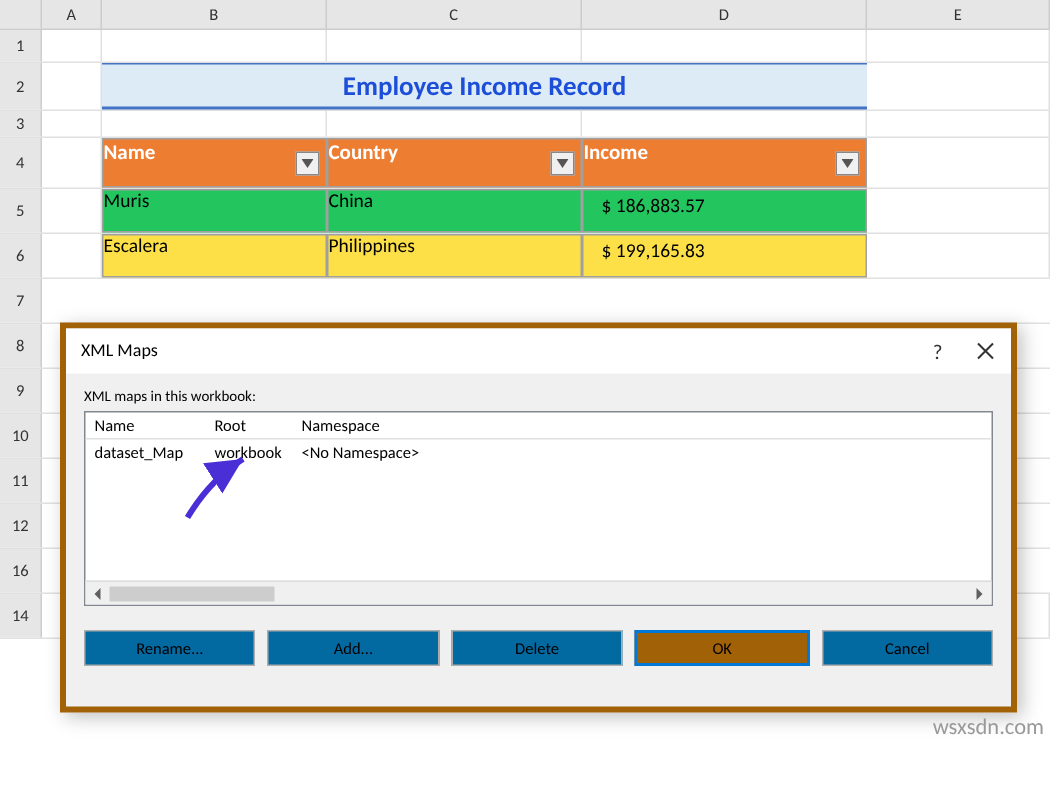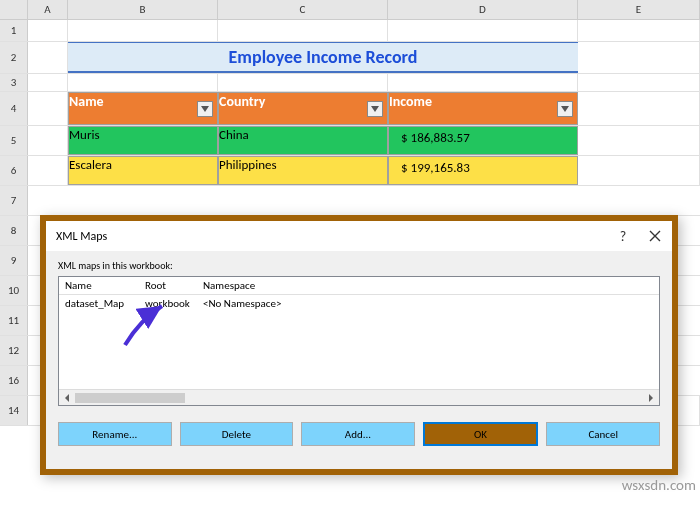--- a/index.html
+++ b/index.html
@@ -30,39 +30,39 @@
 .title-merge { width: 510px; background: #ddebf7; border-top: 1px solid #4472c4; border-bottom: 2px solid #4472c4; display: flex; align-items: center; justify-content: center; font-size: 18px; font-weight: bold; color: #1d4ed8; }
 
 .th { background: #ed7d31; color: #fff; font-weight: bold; font-size: 14px; justify-content: center; position: relative; border: 1px solid #a0a0a0; }
 .th .dd { position: absolute; right: 4px; top: 50%; transform: translateY(-50%); width: 16px; height: 16px; background: #f0f0f0; border: 1px solid #888; display: flex; align-items: center; justify-content: center; }
 .th .dd svg { width: 8px; height: 6px; }
 
 .td { background: #fde047; border: 1px solid #a0a0a0; font-size: 13px; justify-content: center; }
 .td-even { background: #22c55e; }
 .td-income { justify-content: space-between; padding: 3px 12px; }
 
-.dialog { position: absolute; left: 40px; top: 215px; width: 638px; height: 260px; background: #f0f0f0; border: 6px solid #a16207; box-shadow: 3px 3px 12px rgba(0,0,0,0.25); }
+.dialog { position: absolute; left: 40px; top: 215px; width: 638px; height: 260px; background: #f0f0f0; border: 4px solid #a16207; box-shadow: 3px 3px 12px rgba(0,0,0,0.25); }
 .dlg-title { display: flex; align-items: center; justify-content: space-between; padding: 8px 10px; font-size: 12px; background: #fff; }
 .dlg-title .right { display: flex; gap: 18px; align-items: center; }
 .dlg-close, .dlg-help { width: 14px; height: 14px; display: flex; align-items: center; justify-content: center; color: #333; font-size: 14px; cursor: pointer; }
 .dlg-body { padding: 8px 12px; }
 .dlg-label { font-size: 10px; margin-bottom: 4px; }
 .listbox { background: #fff; border: 1px solid #828790; height: 130px; position: relative; }
 .list-head { display: flex; border-bottom: 1px solid #e0e0e0; font-size: 11px; padding: 2px 6px; }
 .list-row { display: flex; font-size: 11px; padding: 2px 6px; }
 .lc-name { width: 80px; }
 .lc-root { width: 58px; }
 .lc-ns { flex: 1; }
 .scrollbar { position: absolute; bottom: 0; left: 0; right: 0; height: 16px; background: #f0f0f0; border-top: 1px solid #dcdcdc; display: flex; align-items: center; }
 .sb-arrow { width: 16px; height: 16px; display: flex; align-items: center; justify-content: center; color: #606060; font-size: 10px; }
 .sb-track { flex: 1; position: relative; height: 10px; }
 .sb-thumb { position: absolute; left: 0; width: 110px; height: 10px; background: #cdcdcd; }
 
 .dlg-buttons { display: flex; gap: 8px; padding: 8px 12px; }
-.dlg-btn { flex: 1; height: 24px; background: #7dd3fc; border: 1px solid #adadad; font-size: 11px; display: flex; align-items: center; justify-content: center; cursor: pointer; }
+.dlg-btn { flex: 1; height: 24px; background: #0369a1; border: 1px solid #adadad; font-size: 11px; display: flex; align-items: center; justify-content: center; cursor: pointer; }
 .dlg-btn.default { border: 2px solid #0078d7; background: #a16207; }
 
 .arrow-annot { position: absolute; left: 120px; top: 300px; pointer-events: none; }
 
 .watermark { position: absolute; right: 4px; bottom: 30px; font-size: 15px; color: #999; }
 </style>
 </head>
 <body>
 
 <div class="sheet">
@@ -229,24 +229,24 @@
             </svg>
         </div>
       </div>
     </div>
   </div>
   <div class="dlg-buttons">
     <div class="dlg-btn">
         <span>Rename...</span>
       </div>
     <div class="dlg-btn">
+        <span>Add...</span>
+      </div>
+    <div class="dlg-btn">
         <span>Delete</span>
-      </div>
-    <div class="dlg-btn">
-        <span>Add...</span>
       </div>
     <div class="dlg-btn default">
         <span>OK</span>
       </div>
     <div class="dlg-btn">
         <span>Cancel</span>
       </div>
   </div>
 </div>
 

